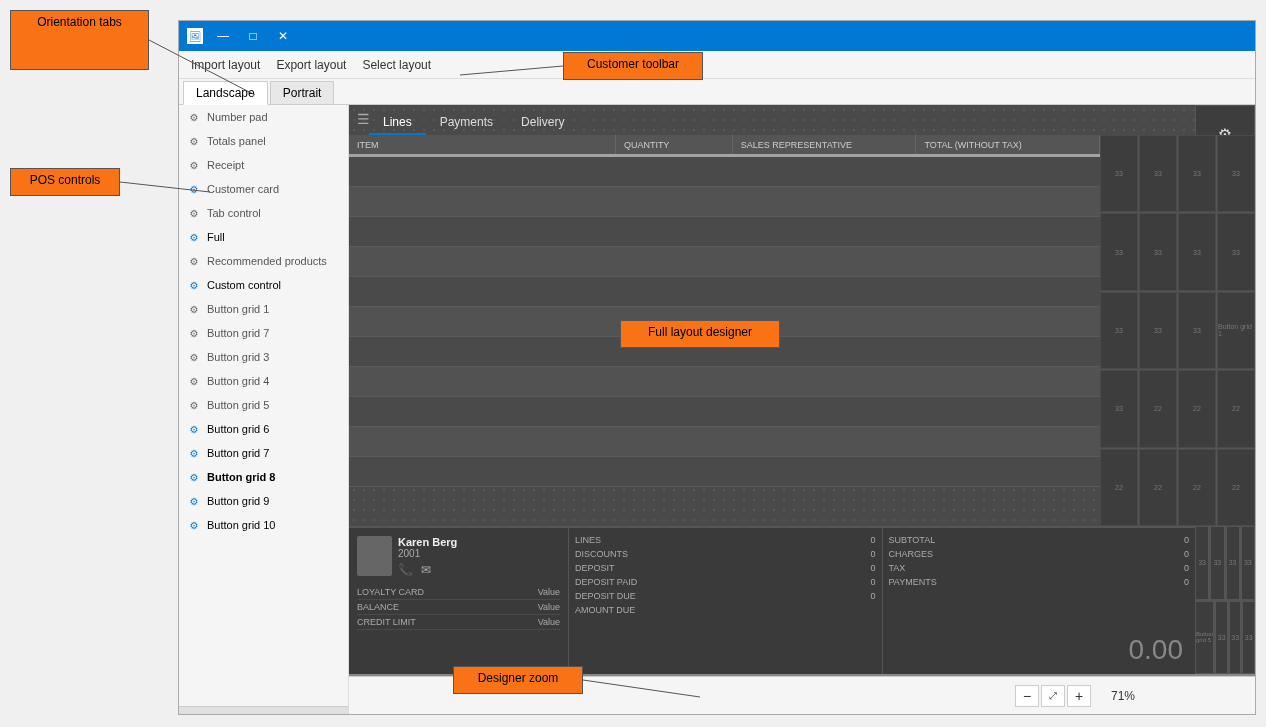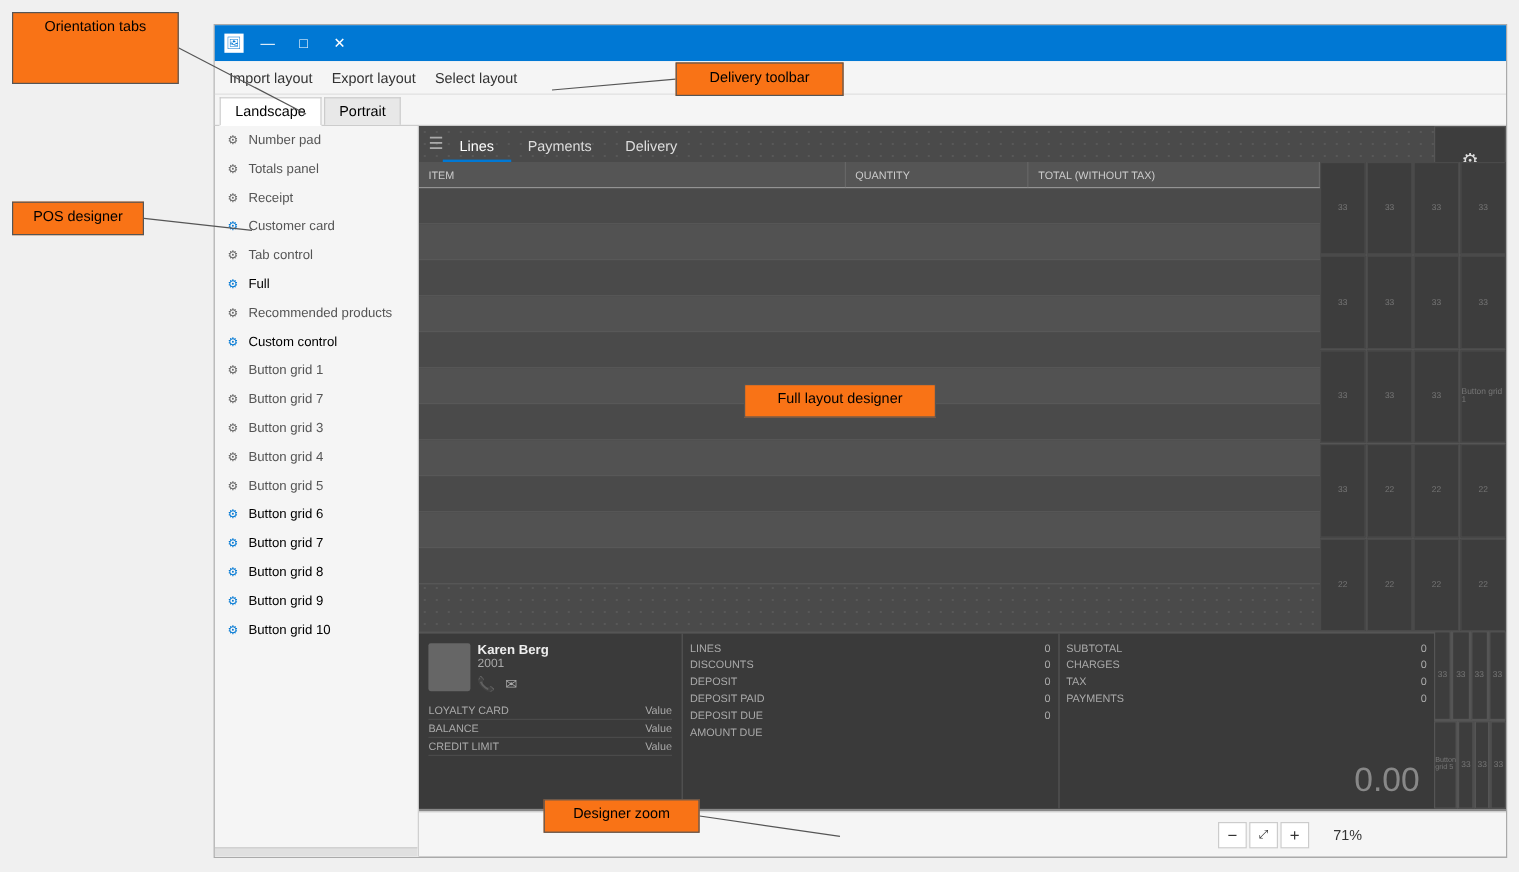--- a/index.html
+++ b/index.html
@@ -231,21 +231,21 @@
       color: white;
       border-bottom: 2px solid #0078d4;
     }
 
     
     .table-header {
       background: #555;
       height: 22px;
       display: flex;
       align-items: center;
-      border-bottom: 1px solid #a3a3a3;
+      border-bottom: 3px solid #a3a3a3;
     }
     .table-col {
       font-size: 9px;
       color: #ccc;
       padding: 0 8px;
       border-right: 1px solid #666;
       height: 100%;
       display: flex;
       align-items: center;
     }
@@ -488,21 +488,21 @@
 
 <div class="annotation-box" style="left:10px; top:10px; width:139px; height:60px;">
   <span>Orientation tabs</span>
 </div>
 
 <svg style="position:absolute;left:0;top:0;width:400px;height:200px;pointer-events:none;z-index:99">
   <line x1="149" y1="40" x2="255" y2="95" stroke="#555" stroke-width="1"></line>
 </svg>
 
 <div class="annotation-box" style="left:10px; top:168px; width:110px; height:28px;">
-  <span>POS designer</span>
+  <span>POS controls</span>
 </div>
 <svg style="position:absolute;left:0;top:0;width:400px;height:400px;pointer-events:none;z-index:99">
   <line x1="120" y1="182" x2="210" y2="192" stroke="#555" stroke-width="1"></line>
 </svg>
 
 <div class="window">
 
   <div class="title-bar">
     <div class="title-icon">
       <span>🖼</span>
@@ -584,21 +584,21 @@
         <div class="panel-item bold-item">
           <span class="gear-icon active">⚙</span>
           <span style="font-weight: 500; color: rgb(0, 0, 0);">Button grid 6</span>
         </div>
         <div class="panel-item bold-item">
           <span class="gear-icon active">⚙</span>
           <span style="font-weight: 500; color: rgb(0, 0, 0);">Button grid 7</span>
         </div>
         <div class="panel-item bold-item">
           <span class="gear-icon active">⚙</span>
-          <span style="font-weight: 400; color: rgb(0, 0, 0);">Button grid 8</span>
+          <span style="font-weight: 700; color: rgb(0, 0, 0);">Button grid 8</span>
         </div>
         <div class="panel-item bold-item">
           <span class="gear-icon active">⚙</span>
           <span style="font-weight: 500; color: rgb(0, 0, 0);">Button grid 9</span>
         </div>
         <div class="panel-item bold-item">
           <span class="gear-icon active">⚙</span>
           <span style="font-weight: 500; color: rgb(0, 0, 0);">Button grid 10</span>
         </div>
         <div class="panel-resize"></div>
@@ -612,20 +612,21 @@
 
         <div class="designer-nav">
           <div class="designer-tab active">Lines</div>
           <div class="designer-tab">Payments</div>
           <div class="designer-tab">Delivery</div>
         </div>
 
         <div class="table-header" style="position:absolute;top:30px;left:0;right:155px;">
           <div class="table-col col-item">ITEM</div>
           <div class="table-col col-qty">QUANTITY</div>
+          <div class="table-col col-rep">SALES REPRESENTATIVE</div>
           <div class="table-col col-total">TOTAL (WITHOUT TAX)</div>
         </div>
 
         <div style="position:absolute;top:52px;left:0;right:155px;bottom:148px;">
           <div class="table-row-item"></div>
           <div class="table-row-item"></div>
           <div class="table-row-item"></div>
           <div class="table-row-item"></div>
           <div class="table-row-item"></div>
           <div class="table-row-item"></div>
@@ -789,21 +790,21 @@
         <span class="zoom-level">71%</span>
       </div>
 
     </div>
 
   </div>
 
 </div>
 
 <div class="annotation-box" style="left:563px; top:52px; width:140px; height:28px;">
-  <span>Delivery toolbar</span>
+  <span>Customer toolbar</span>
 </div>
 <svg style="position:absolute;left:0;top:0;width:800px;height:200px;pointer-events:none;z-index:99">
   <line x1="563" y1="66" x2="460" y2="75" stroke="#555" stroke-width="1"></line>
 </svg>
 
 <div class="annotation-box" style="left:620px; top:320px; width:160px; height:28px;">
   <span>Full layout designer</span>
 </div>
 
 <div class="annotation-box" style="left:453px; top:666px; width:130px; height:28px;">

